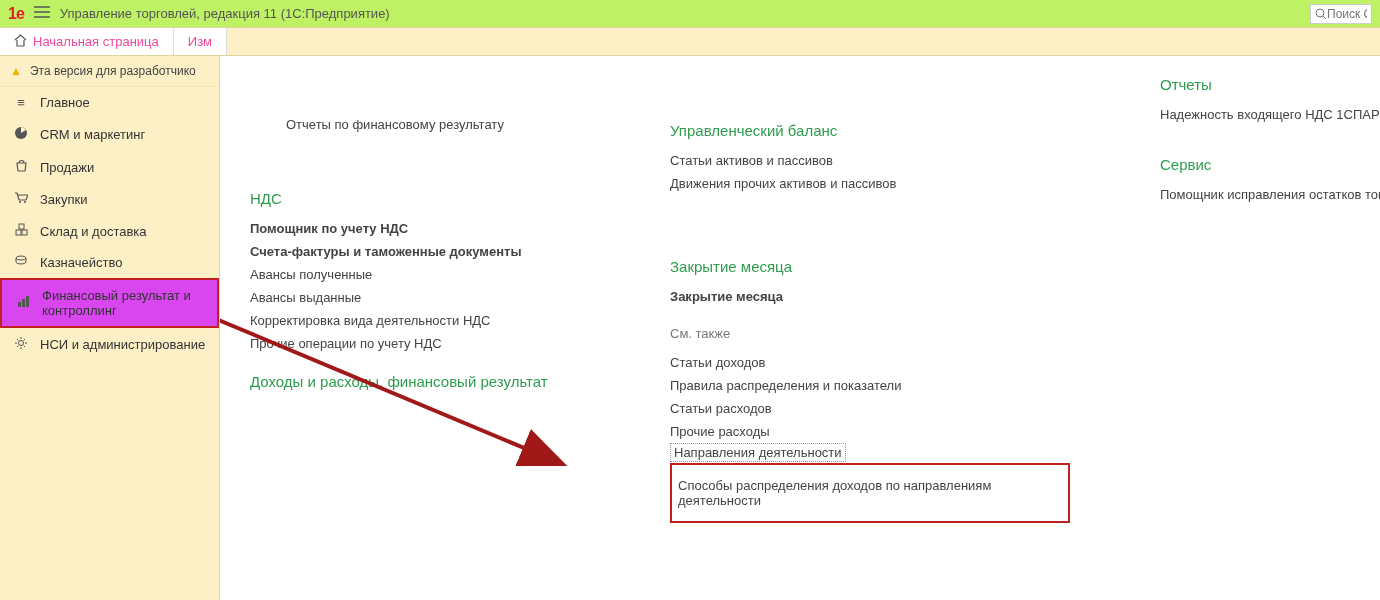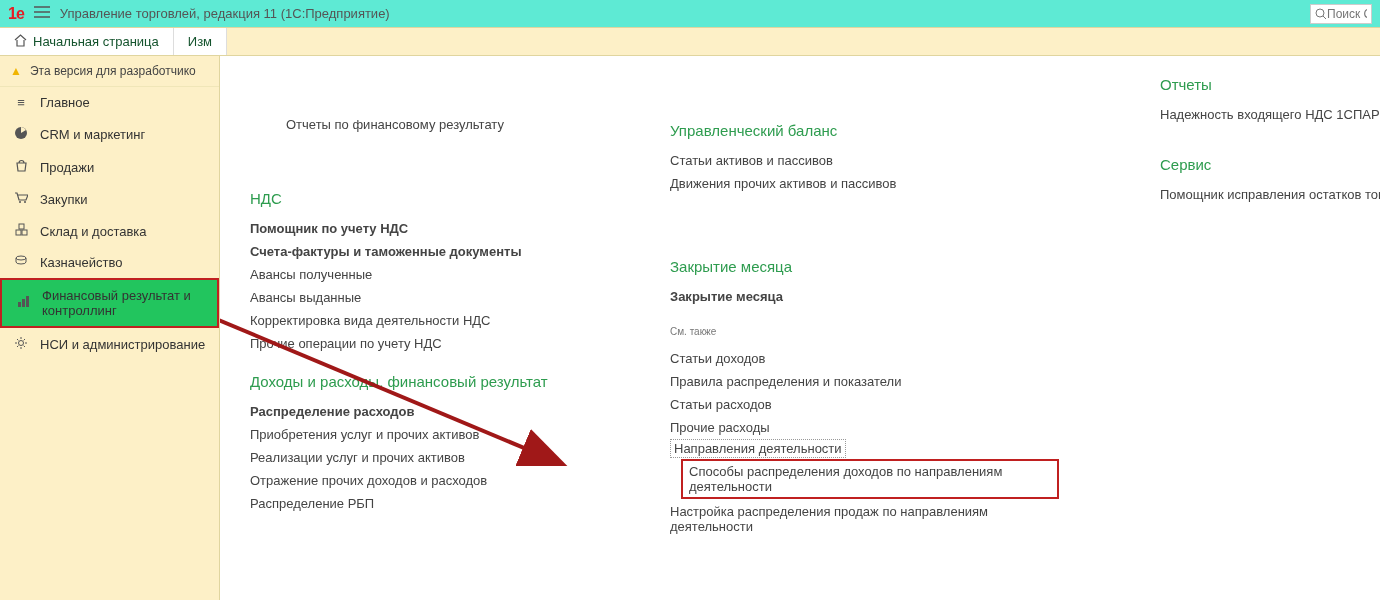--- a/index.html
+++ b/index.html
@@ -1,44 +1,44 @@
 <!DOCTYPE html>
 <html><head>
 <meta charset="utf-8">
 <style>
   * { box-sizing: border-box; margin: 0; padding: 0; }
   body { font-family: Arial, sans-serif; font-size: 13px; color: #333; background: #fff; width: 1380px; height: 600px; overflow: hidden; position: relative; }
-  .top-bar { height: 28px; background: #5eead4; display: flex; align-items: center; padding: 0 8px; border-bottom: 1px solid #e0d59f; }
+  .top-bar { height: 28px; background: #bef264; display: flex; align-items: center; padding: 0 8px; border-bottom: 1px solid #e0d59f; }
   .logo { color: #e41e26; font-weight: bold; font-size: 16px; margin-right: 10px; letter-spacing: -1px; }
   .menu-icon { margin-right: 10px; cursor: pointer; }
   .app-title { color: #555; font-size: 13px; }
   .search-box { margin-left: auto; display: flex; align-items: center; background: #fff; border: 1px solid #ccc; padding: 1px 4px; height: 20px; }
   .search-box input { border: none; outline: none; font-size: 12px; width: 40px; }
   .tabs-bar { height: 28px; background: #fdf0c7; display: flex; align-items: center; border-bottom: 1px solid #e0d59f; }
-  .tab { padding: 0 14px; height: 100%; display: flex; align-items: center; background: #fff; border-right: 1px solid #ddd; color: #14532d; font-size: 13px; cursor: pointer; }
+  .tab { padding: 0 14px; height: 100%; display: flex; align-items: center; background: #fff; border-right: 1px solid #ddd; color: #ec4899; font-size: 13px; cursor: pointer; }
   .tab .home-icon { margin-right: 6px; }
   .main { display: flex; height: calc(100% - 56px); }
   .sidebar { width: 220px; background: #fdf0c7; border-right: 1px solid #e0d59f; flex-shrink: 0; }
   .warn-row { padding: 8px 10px; font-size: 12px; color: #444; display: flex; align-items: center; border-bottom: 1px solid #f0e6b8; }
   .warn-icon { color: #f0b400; margin-right: 8px; }
   .nav-item { padding: 8px 12px; display: flex; align-items: center; font-size: 13px; color: #333; cursor: pointer; }
   .nav-icon { width: 18px; margin-right: 10px; text-align: center; color: #555; flex-shrink: 0; }
-  .nav-active { border: 2px solid #c02020; background: #22c55e; align-items: center; }
+  .nav-active { border: 2px solid #c02020; background: #d946ef; align-items: center; }
   .content { flex: 1; padding: 20px 0 0 30px; display: flex; gap: 90px; position: relative; }
   .col { min-width: 0; }
   .col1 { width: 330px; }
   .col2 { width: 400px; }
   .col3 { width: 360px; }
   .sec-head { color: #2e9c4f; font-size: 15px; margin: 18px 0 10px; cursor: pointer; }
   .sec-head.first { margin-top: 0; }
-  .gray-head { color: #777; font-size: 10px; margin: 18px 0 10px; }
+  .gray-head { color: #777; font-size: 13px; margin: 18px 0 10px; }
   .item { color: #444; font-size: 13px; padding: 4px 0; cursor: pointer; }
   .item.bold { font-weight: bold; }
   .item.dotted { border: 1px dotted #999; display: inline-block; padding: 1px 3px; }
-  .item.boxed { border: 2px solid #c02020; display: inline-block; padding: 3px 6px; margin: 1px 11px; }
+  .item.boxed { border: 2px solid #c02020; display: inline-block; padding: 13px 6px; margin: 1px 0; }
   svg.arrow { position: absolute; top: 0; left: 0; pointer-events: none; }
 </style>
 </head>
 <body>
 
 <div class="top-bar">
   <span class="logo">1e</span>
   <span class="menu-icon">
     <svg width="16" height="12" viewBox="0 0 16 12">
         <path d="M0 1h16M0 6h16M0 11h16" stroke="#555" stroke-width="1.5"></path>
@@ -153,27 +153,20 @@
       <div class="sec-head">НДС</div>
       <div id="c1s1">
           <div class="item bold">Помощник по учету НДС</div>
           <div class="item bold">Счета-фактуры и таможенные документы</div>
           <div class="item">Авансы полученные</div>
           <div class="item">Авансы выданные</div>
           <div class="item">Корректировка вида деятельности НДС</div>
           <div class="item">Прочие операции по учету НДС</div>
         </div>
       <div class="sec-head">Доходы и расходы, финансовый результат</div>
-      <div id="c1s2">
-          <div class="item bold">Распределение расходов</div>
-          <div class="item">Приобретения услуг и прочих активов</div>
-          <div class="item">Реализации услуг и прочих активов</div>
-          <div class="item">Отражение прочих доходов и расходов</div>
-          <div class="item">Распределение РБП</div>
-        </div>
     </div>
 
     <div class="col col2">
       <div style="height:96px;margin-top:46px;">
         <div class="sec-head first">Управленческий баланс</div>
         <div id="c2s1">
             <div class="item">Статьи активов и пассивов</div>
             <div class="item">Движения прочих активов и пассивов</div>
           </div>
       </div>
@@ -182,21 +175,20 @@
           <div class="item bold">Закрытие месяца</div>
         </div>
       <div class="gray-head">См. также</div>
       <div id="c2s3">
           <div class="item">Статьи доходов</div>
           <div class="item">Правила распределения и показатели</div>
           <div class="item">Статьи расходов</div>
           <div class="item">Прочие расходы</div>
           <div><div class="item dotted">Направления деятельности</div></div>
           <div><div class="item boxed">Способы распределения доходов по направлениям деятельности</div></div>
-          <div class="item">Настройка распределения продаж по направлениям деятельности</div>
         </div>
     </div>
 
     <div class="col col3">
       <div class="sec-head first">Отчеты</div>
       <div id="c3s1">
           <div class="item">Надежность входящего НДС 1СПАРК Риски</div>
         </div>
       <div class="sec-head" style="margin-top:30px">Сервис</div>
       <div id="c3s2">

